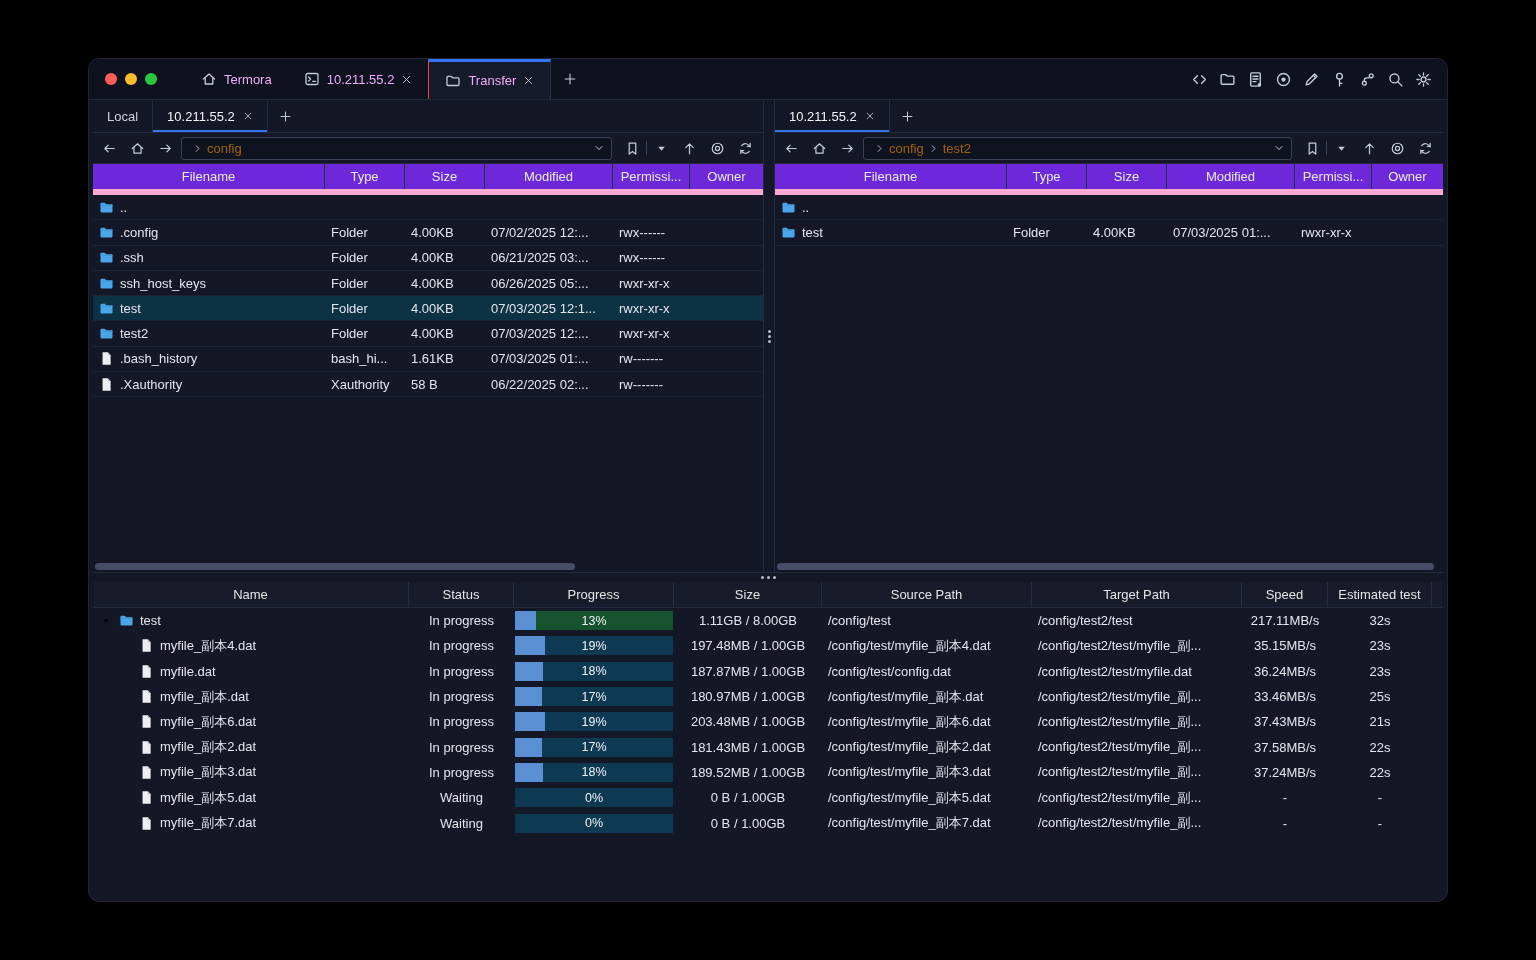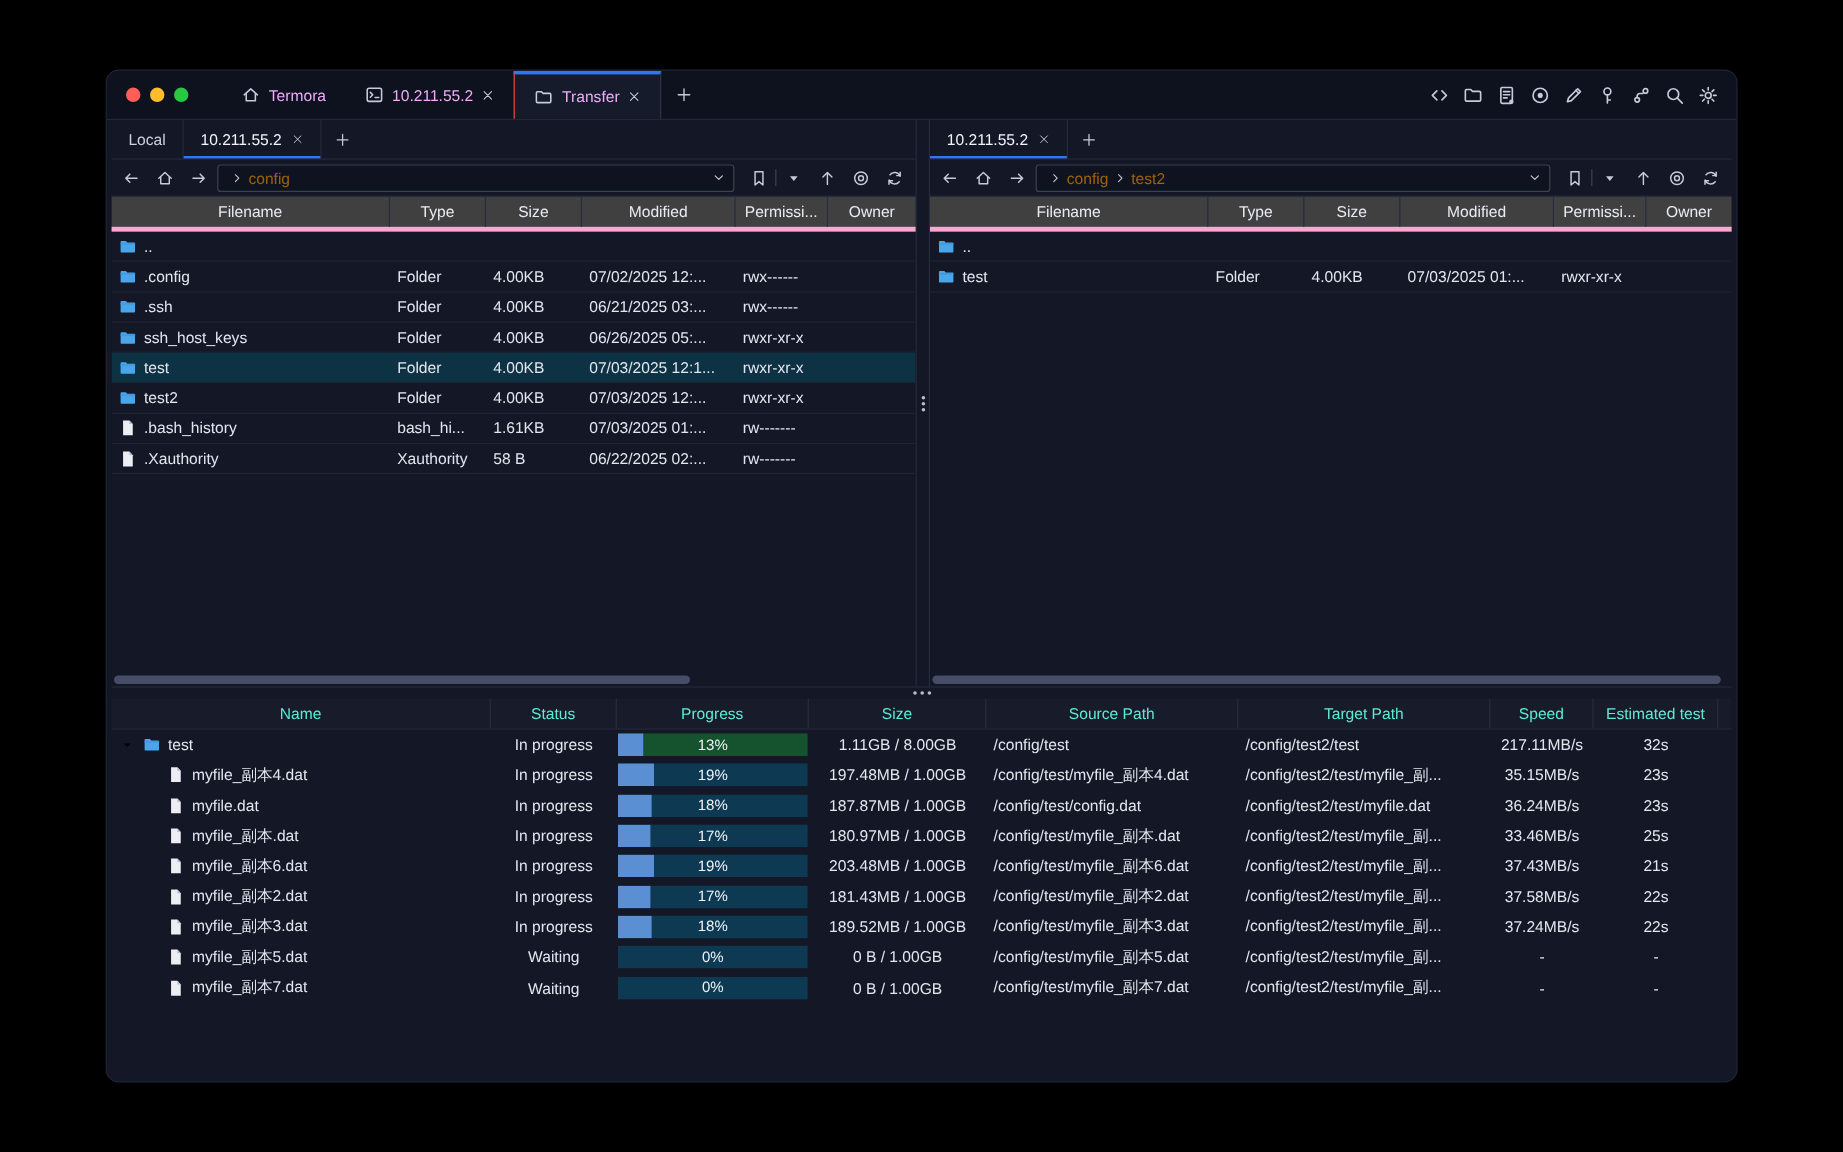--- a/index.html
+++ b/index.html
@@ -52,36 +52,36 @@
   .pathfield{flex:1;height:21px;background:#0f1320;border:1px solid #3b4154;border-radius:3px;
     display:flex;align-items:center;padding:0 6px;gap:4px;min-width:0;}
   .pathfield .crumb{color:#a16207;white-space:nowrap;}
   .pathfield .sep svg{width:11px;height:11px;}
   .pathfield .dd{margin-left:auto;}
   .pathfield .dd svg{width:12px;height:12px;}
   .bookmark-split{display:flex;align-items:center;margin-left:4px;}
   .bookmark-split .divider{width:1px;height:14px;background:#3b4154;margin:0 2px;}
   
   .fgrid{display:grid;grid-template-columns:232px 80px 80px 128px 77px minmax(0,1fr);}
-  .fhead{height:25px;background:#404040;border-bottom:4px solid #f9a8d4;}
+  .fhead{height:25px;background:#6d28d9;border-bottom:6px solid #f9a8d4;}
   .fhead .hcell{display:flex;align-items:center;justify-content:center;color:#e9ebf2;
     border-right:1px solid #272c40;overflow:hidden;white-space:nowrap;}
   .fhead .hcell:last-child{border-right:none;}
   .frows{flex:1;position:relative;overflow:hidden;}
   .frow{height:25.3px;border-bottom:1px solid #1e2335;align-items:center;box-sizing:border-box;}
   .frow.selected{background:#0c3244;}
   .fcell{padding:0 6px;white-space:nowrap;overflow:hidden;display:flex;align-items:center;gap:6px;}
   .fcell .icon svg{width:15px;height:15px;}
   .hscroll{position:absolute;left:2px;right:2px;bottom:2px;height:7px;}
   .hthumb{height:7px;border-radius:4px;background:#474d66;}
   
   .transfer{flex:1;display:flex;flex-direction:column;min-height:0;}
   .xgrid{display:grid;grid-template-columns:316px 105px 160px 148px 210px 210px 86px 104px minmax(0,1fr);}
   .xhead{height:25px;background:#171b2a;border-bottom:1px solid #242a3d;}
-  .xhead .hcell{display:flex;align-items:center;justify-content:center;color:#5eead4;
+  .xhead .hcell{display:flex;align-items:center;justify-content:center;color:#e5e5e5;
     border-right:1px solid #272c40;overflow:hidden;white-space:nowrap;}
   .xhead .hcell:last-child{border-right:none;}
   .xrow{height:25.3px;align-items:center;}
   .xcell{padding:0 6px;white-space:nowrap;overflow:hidden;display:flex;align-items:center;gap:6px;}
   .xcell.center{justify-content:center;}
   .xcell .icon svg{width:15px;height:15px;}
   .chev{width:14px;display:inline-flex;justify-content:center;color:#c6cbd9;flex:none;}
   .chev svg{width:12px;height:12px;}
   .indent{width:34px;flex:none;}
   .pbar{position:relative;width:100%;height:19px;background:#0d3a52;overflow:hidden;}

